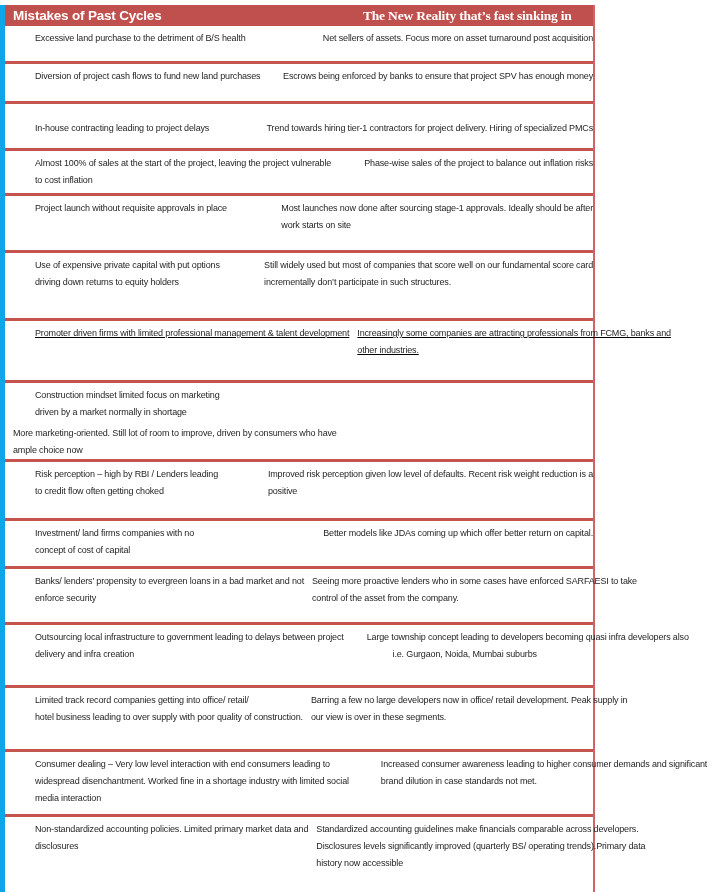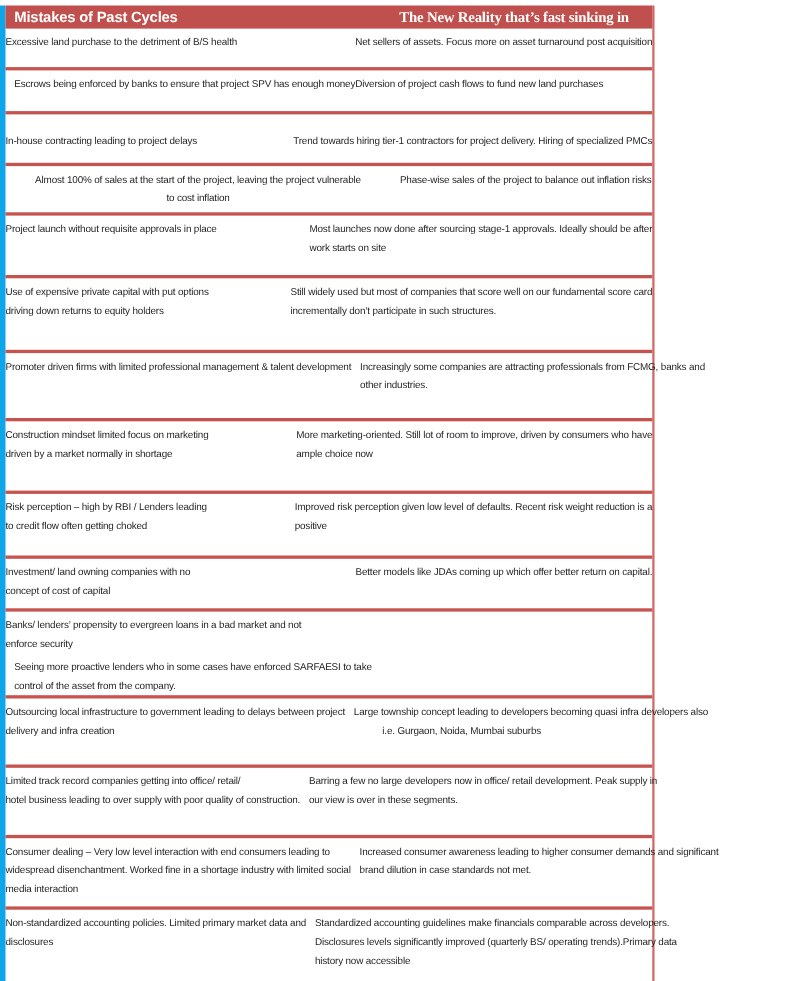--- a/index.html
+++ b/index.html
@@ -46,101 +46,101 @@
   .cell {
     white-space: pre;
     font-size: 9px;
     line-height: 17px;
     letter-spacing: -0.15px;
     color: var(--body-text, #1f1f1f);
     padding-top: 4px;
     box-sizing: border-box;
     overflow: visible;
   }
-  .cell.left  { width: 350px; padding-left: 0; }
+  .cell.left  { width: 350px; padding-left: 10px; margin-left: 20px; }
   .cell.right { flex: 1;      padding-left: 8px; }
 </style>
 </head>
 <body>
 
 <div class="table">
   <div class="header-row">
     <div class="hcell left">Mistakes of Past Cycles</div>
     <div class="hcell right">The New Reality that’s fast sinking in</div>
   </div>
   <div>
       <div class="row" style="min-height: 38px;">
         <div class="cell left">Excessive land purchase to the detriment of B/S health</div>
         <div class="cell right">Net sellers of assets. Focus more on asset turnaround post acquisition</div>
       </div>
       <div class="row" style="min-height: 40px;">
+        <div class="cell left">Diversion of project cash flows to fund new land purchases</div>
         <div class="cell right">Escrows being enforced by banks to ensure that project SPV has enough money</div>
-        <div class="cell left">Diversion of project cash flows to fund new land purchases</div>
       </div>
       <div class="row" style="min-height: 47px; align-items: center;">
         <div class="cell left">In-house contracting leading to project delays</div>
         <div class="cell right">Trend towards hiring tier-1 contractors for project delivery. Hiring of specialized PMCs</div>
       </div>
-      <div class="row" style="min-height: 45px; text-align: center;">
+      <div class="row" style="min-height: 45px;">
         <div class="cell left">Almost 100% of sales at the start of the project, leaving the project vulnerable
 to cost inflation</div>
         <div class="cell right">Phase-wise sales of the project to balance out inflation risks</div>
       </div>
       <div class="row" style="min-height: 57px;">
         <div class="cell left">Project launch without requisite approvals in place</div>
         <div class="cell right">Most launches now done after sourcing stage-1 approvals. Ideally should be after
 work starts on site</div>
       </div>
       <div class="row" style="min-height: 68px;">
         <div class="cell left">Use of expensive private capital with put options
 driving down returns to equity holders</div>
         <div class="cell right">Still widely used but most of companies that score well on our fundamental score card
 incrementally don’t participate in such structures.</div>
       </div>
-      <div class="row" style="min-height: 62px;">
+      <div class="row" style="min-height: 62px; text-decoration: underline;">
         <div class="cell left">Promoter driven firms with limited professional management &amp; talent development</div>
         <div class="cell right">Increasingly some companies are attracting professionals from FCMG, banks and
 other industries.</div>
       </div>
-      <div class="row" style="min-height: 66px;">
+      <div class="row" style="min-height: 66px; flex-direction: column;">
         <div class="cell left">Construction mindset limited focus on marketing
 driven by a market normally in shortage</div>
         <div class="cell right">More marketing-oriented. Still lot of room to improve, driven by consumers who have
 ample choice now</div>
       </div>
       <div class="row" style="min-height: 59px;">
         <div class="cell left">Risk perception – high by RBI / Lenders leading
 to credit flow often getting choked</div>
         <div class="cell right">Improved risk perception given low level of defaults. Recent risk weight reduction is a
 positive</div>
       </div>
       <div class="row" style="min-height: 48px;">
-        <div class="cell left">Investment/ land owning companies with no
+        <div class="cell left">Investment/ land firms companies with no
 concept of cost of capital</div>
         <div class="cell right">Better models like JDAs coming up which offer better return on capital.</div>
       </div>
-      <div class="row" style="min-height: 56px; flex-direction: column;">
+      <div class="row" style="min-height: 56px;">
         <div class="cell left">Banks/ lenders’ propensity to evergreen loans in a bad market and not
 enforce security</div>
         <div class="cell right">Seeing more proactive lenders who in some cases have enforced SARFAESI to take
 control of the asset from the company.</div>
       </div>
-      <div class="row" style="min-height: 63px;">
+      <div class="row" style="min-height: 63px; gap: 15px;">
         <div class="cell left">Outsourcing local infrastructure to government leading to delays between project
 delivery and infra creation</div>
         <div class="cell right">Large township concept leading to developers becoming quasi infra developers also
            i.e. Gurgaon, Noida, Mumbai suburbs</div>
       </div>
       <div class="row" style="min-height: 64px;">
         <div class="cell left">Limited track record companies getting into office/ retail/
 hotel business leading to over supply with poor quality of construction.</div>
         <div class="cell right">Barring a few no large developers now in office/ retail development. Peak supply in
 our view is over in these segments.</div>
       </div>
-      <div class="row" style="min-height: 65px;">
+      <div class="row" style="min-height: 65px; gap: 24px;">
         <div class="cell left">Consumer dealing – Very low level interaction with end consumers leading to
 widespread disenchantment. Worked fine in a shortage industry with limited social
 media interaction</div>
         <div class="cell right">Increased consumer awareness leading to higher consumer demands and significant
 brand dilution in case standards not met.</div>
       </div>
       <div class="row last" style="min-height: 80px;">
         <div class="cell left">Non-standardized accounting policies. Limited primary market data and
 disclosures</div>
         <div class="cell right">Standardized accounting guidelines make financials comparable across developers.

